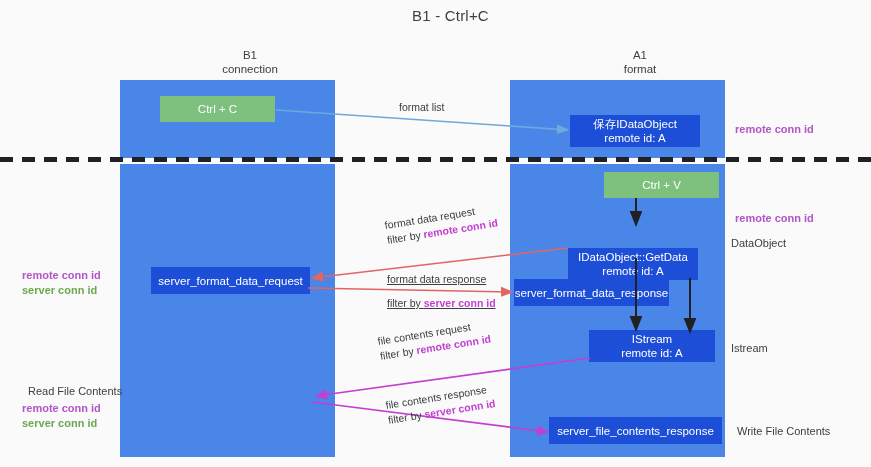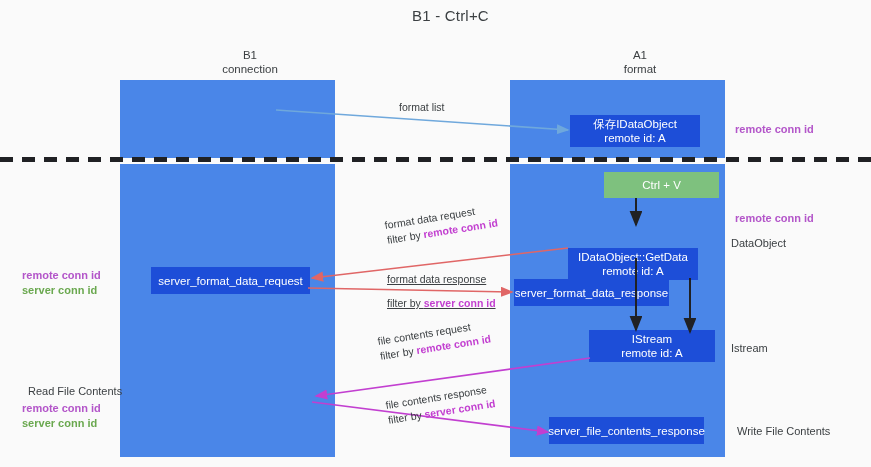--- a/index.html
+++ b/index.html
@@ -158,20 +158,23 @@
 
     <path d="M690,278 L690,332" stroke="#202124" stroke-width="2" fill="none" marker-end="url(#ah-blk)"></path>
 
     <path d="M636,258 L636,330" stroke="#202124" stroke-width="2" fill="none" marker-end="url(#ah-blk)"></path>
 
     <path d="M590,358 L316,396" stroke="#c23fd0" stroke-width="1.6" fill="none" marker-end="url(#ah-mag)"></path>
 
     <path d="M312,402 L548,432" stroke="#c23fd0" stroke-width="1.6" fill="none" marker-end="url(#ah-mag)"></path>
   </svg>
 
+  <div class="abs node green" style="left:160px; top:96px; width:115px; height:26px;">
+    <span>Ctrl + C</span>
+  </div>
 
   <div class="abs node orange" style="left:570px; top:115px; width:130px; height:32px;">
     <span>保存IDataObject</span>
     <span class="l2">remote id: A</span>
   </div>
 
   <div class="abs node green" style="left:604px; top:172px; width:115px; height:26px;">
     <span>Ctrl + V</span>
   </div>
 
@@ -187,21 +190,21 @@
   <div class="abs node orange" style="left:514px; top:279px; width:155px; height:27px;">
     <span>server_format_data_response</span>
   </div>
 
   <div class="abs node orange" style="left:589px; top:330px; width:126px; height:32px;">
     <span>IStream</span>
     <span class="l2">remote id: A</span>
   </div>
 
 
-  <div class="abs node orange" style="left:549px; top:417px; width:155px; height:27px;">
+  <div class="abs node orange" style="left:549px; top:417px; width:173px; height:27px;">
     <span>server_file_contents_response</span>
   </div>
 
   <div class="abs arrow-label" style="left:399px; top:100px;">
     <span>format list</span>
   </div>
 
   <div class="abs arrow-label rot-up" style="left:386px; top:218px;">
     <div>format data request</div>
     <div><span>filter by </span><span class="hl-remote">remote conn id</span></div>

